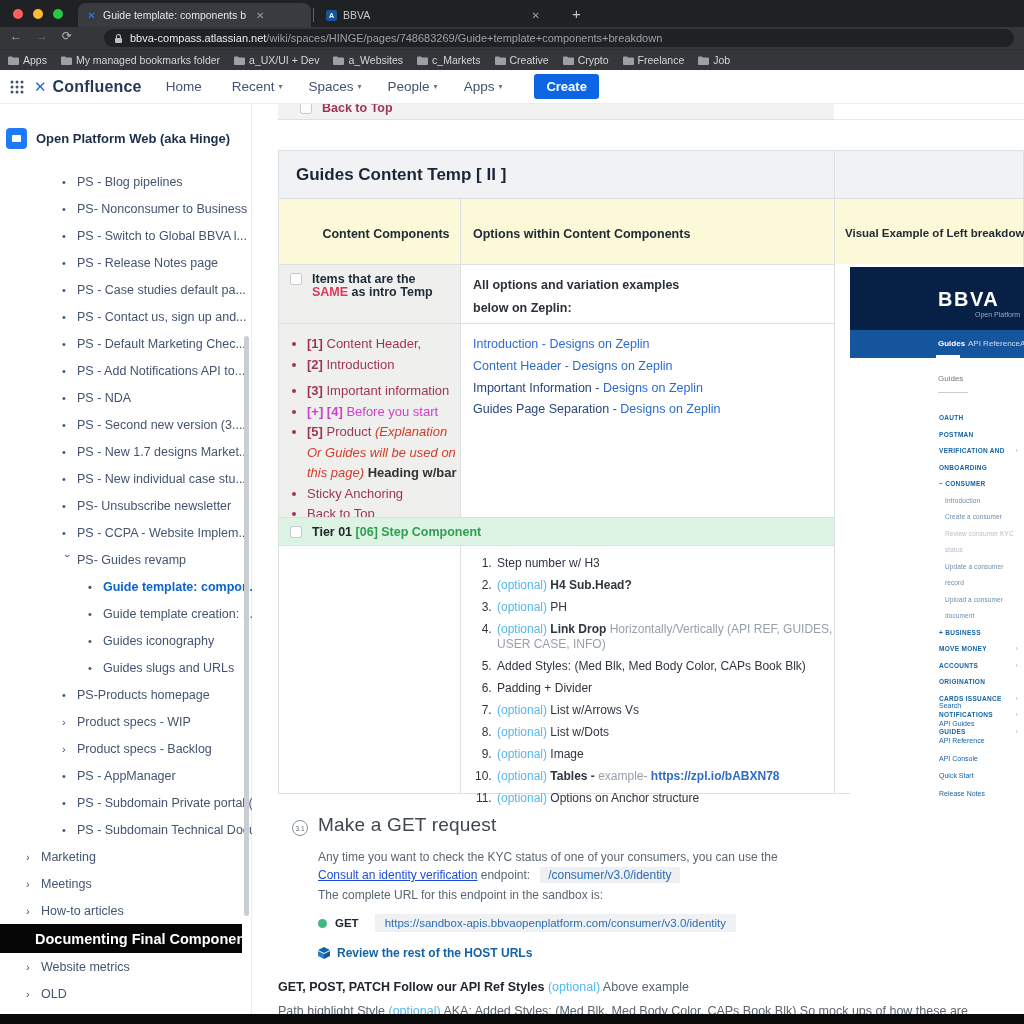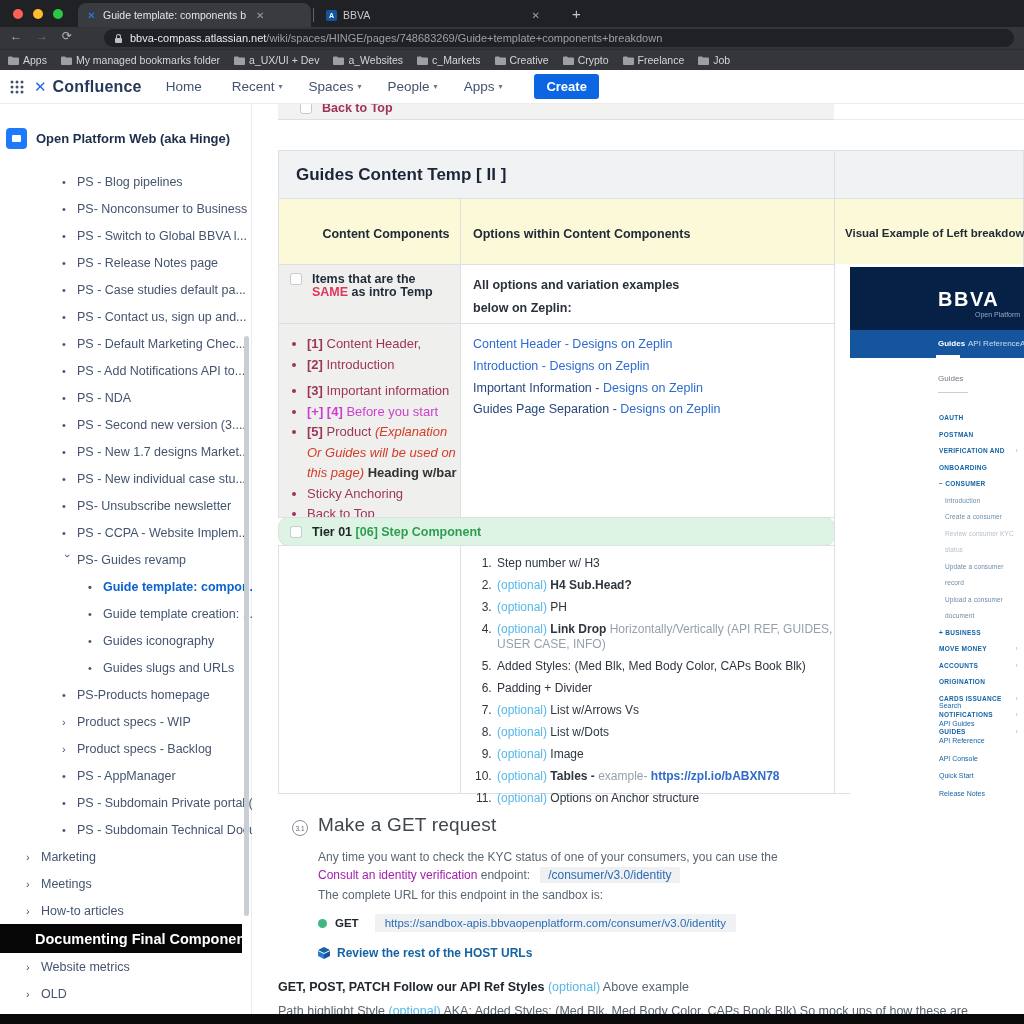--- a/index.html
+++ b/index.html
@@ -63,21 +63,21 @@
   .titem.active { color:#0b63ce; font-weight:bold; }
   .titem.highlight { background:#060606; color:#fff; font-weight:bold; font-size:14.5px;
     height:29px; width:242px; padding-left:35px; }
   #side-scroll { position:absolute; left:244px; top:336px; width:5px; height:580px; background:#c9ced4; border-radius:3px; }
 
   
   .cell { position:absolute; border:1px solid #dcdfe3; background:#fff; }
   .cell.gray { background:#efefed; }
   .cell.yellow { background:#fcf9d8; }
   .cell.titlebg { background:#f1f2f3; }
-  .cell.green { background:#ddf4e4;border-radius:10px; }
+  .cell.green { background:#ddf4e4; }
   #btt-row { position:absolute; left:278px; top:104px; width:556px; height:16px; background:#f2f2f0;
     border-bottom:1px solid #dcdfe3; overflow:hidden; }
   #btt-line { position:absolute; left:834px; top:119px; width:190px; height:1px; background:#e8eaec; }
   .cb { width:12px; height:12px; border:1.5px solid #c3c9d1; background:#fdfdfd; border-radius:2.5px; flex:0 0 auto; }
   #btt-inner { display:flex; align-items:center; margin:-3px 0 0 12px; }
   #btt-inner span { margin-left:10px; font-size:12.5px; font-weight:bold; color:#9e3558; }
 
   #tbl-title { left:278px; top:150px; width:620px; height:49px; }
   #tbl-title div { font-size:17px; font-weight:bold; color:#1a2638; margin:14px 0 0 17px; }
   #tbl-title3 { left:834px; top:150px; width:190px; height:49px; }
@@ -122,21 +122,21 @@
   .lnk { color:#2e6bd0; }
   .navy { color:#27477c; }
   .blue-b { color:#2f6cc7; font-weight:bold; }
 
   
   #getsec { position:absolute; left:278px; top:808px; width:560px; }
   #getcircle { position:absolute; left:14px; top:12px; width:16px; height:16px; border:1px solid #8a9097;
     border-radius:50%; font-size:6.5px; color:#5a6673; display:flex; align-items:center; justify-content:center; }
   #gettitle { position:absolute; left:40px; top:6px; font-size:19px; font-weight:400; color:#3f464e; letter-spacing:.2px; }
   #getpara { position:absolute; left:40px; top:40px; width:480px; font-size:12px; color:#5a6673; line-height:18px; }
-  #getpara .blue-u { color:#a21caf; }
+  #getpara .blue-u { color:#1d4ed8; text-decoration:underline; }
   .chip { background:#eef0f2; color:#2b6cb8; padding:1px 8px; margin-left:10px; }
   #getline2 { position:absolute; left:40px; top:80px; font-size:12px; color:#5a6673; }
   #getrow { position:absolute; left:40px; top:106px; display:flex; align-items:center; }
   #getdot { width:9px; height:9px; border-radius:50%; background:#3fb77e; margin-right:8px; }
   #getmethod { font-size:11.5px; font-weight:bold; color:#20262c; margin-right:16px; }
   #geturl { background:#f0f1f3; color:#2b6cb8; font-size:11.5px; padding:3px 10px; }
   #getreview { position:absolute; left:40px; top:138px; display:flex; align-items:center; }
   #getreview svg { margin-right:7px; }
   #getreview span { font-size:12px; font-weight:bold; color:#1464a5; }
 
@@ -485,22 +485,22 @@
       <li><span><span class="b">[2] </span><span>Introduction</span></span></li>
       <li class="gap"><span><span class="b">[3] </span><span>Important information</span></span></li>
       <li><span><span class="b pink">[+] [4] </span><span class="pink">Before you start</span></span></li>
       <li><span><span class="b">[5] </span><span>Product </span><span class="red-i">(Explanation Or Guides will be used on this page)</span><span class="dark b"> Heading w/bar</span></span></li>
       <li><span><span>Sticky Anchoring</span></span></li>
       <li><span><span>Back to Top</span></span></li>
   </ul>
 </div>
 <div id="r2c2" class="cell">
   <div class="zl">
-    <div><span><span class="lnk">Content Header - </span><span class="lnk">Designs on Zeplin</span></span></div>
-      <div><span><span class="lnk">Introduction - </span><span class="lnk">Designs on Zeplin</span></span></div>
+    <div><span><span class="lnk">Introduction - </span><span class="lnk">Designs on Zeplin</span></span></div>
+      <div><span><span class="lnk">Content Header - </span><span class="lnk">Designs on Zeplin</span></span></div>
       <div><span><span class="navy">Important Information - </span><span class="lnk">Designs on Zeplin</span></span></div>
       <div><span><span class="navy">Guides Page Separation  - </span><span class="lnk">Designs on Zeplin</span></span></div>
   </div>
 </div>
 
 <div id="grow" class="cell green">
   <div class="wrap">
     <span class="cb"></span>
     <span class="lbl"><span class="db">Tier 01 </span><span class="grn b">[06] Step Component</span></span>
   </div>

